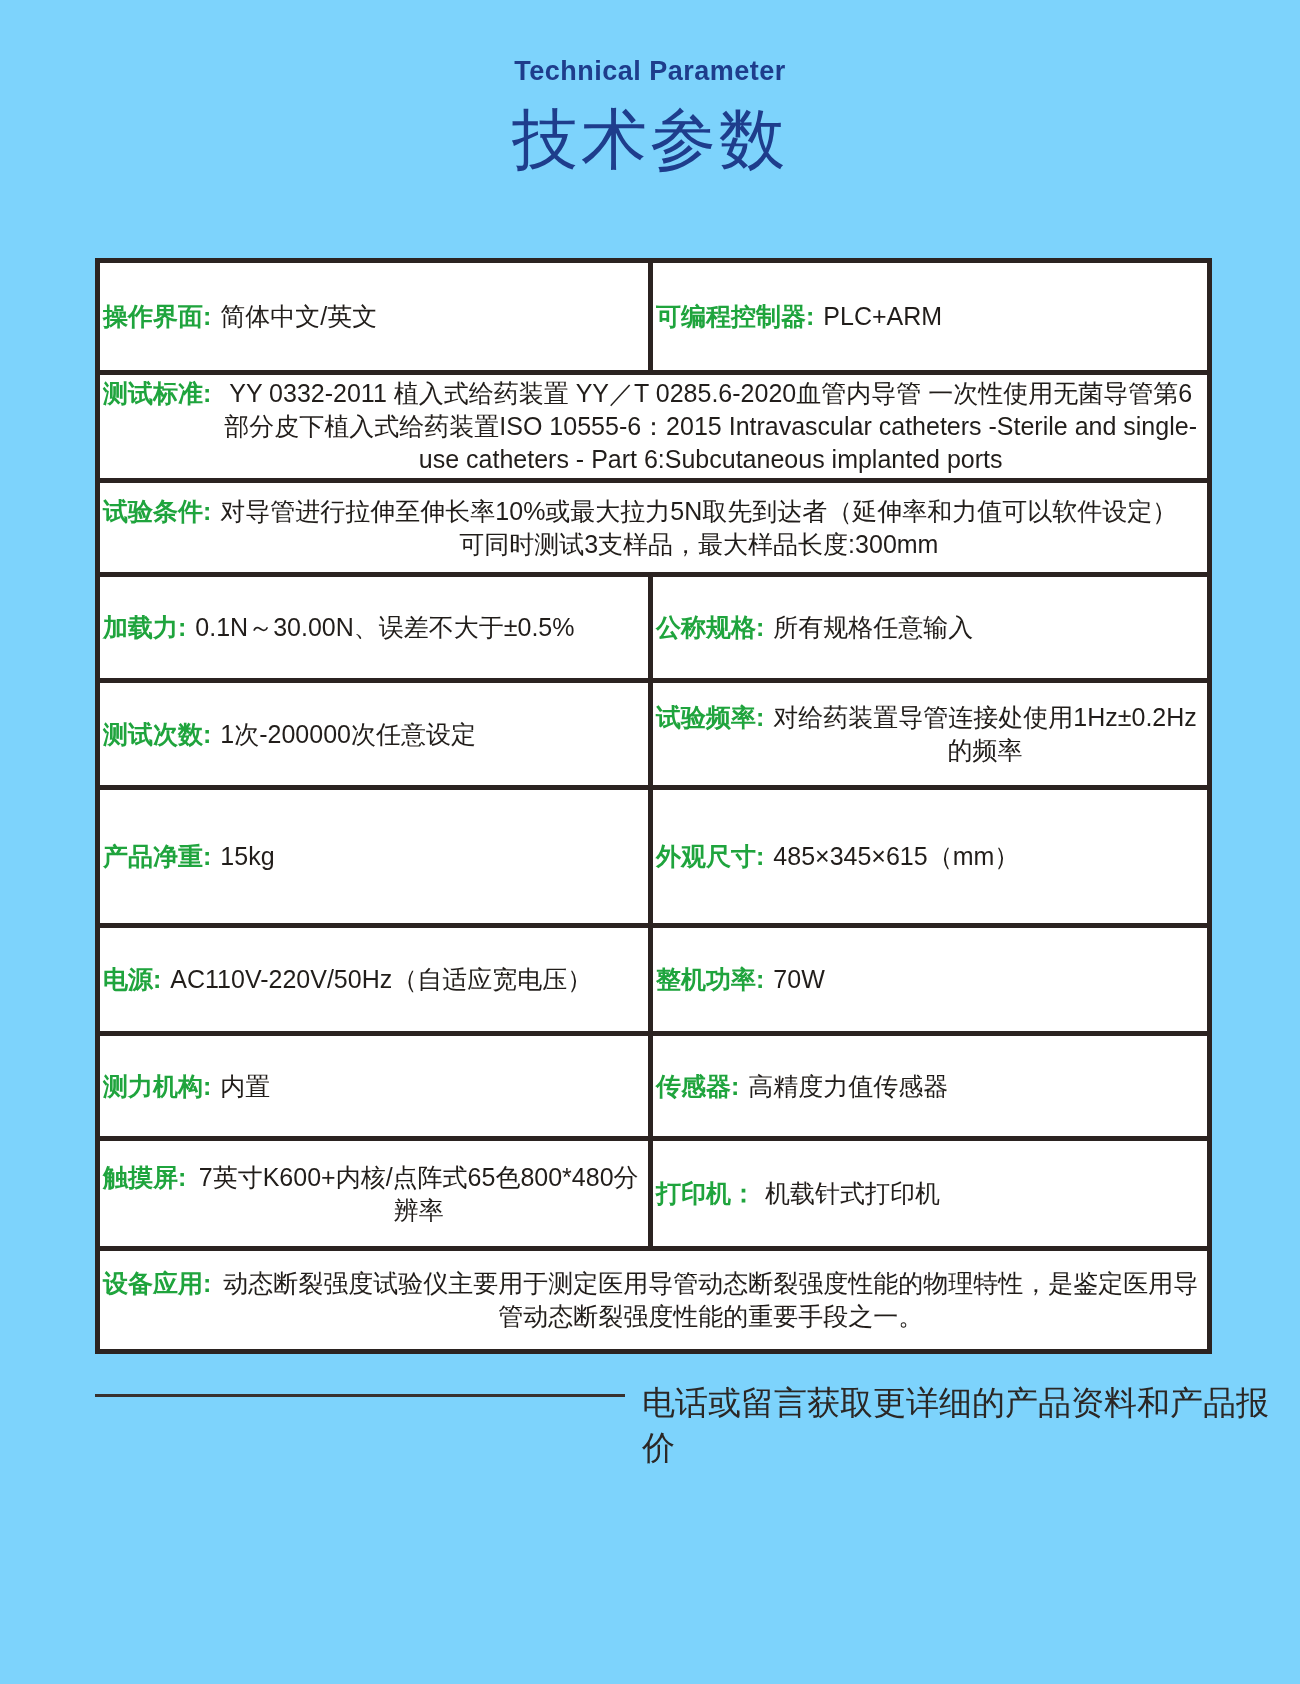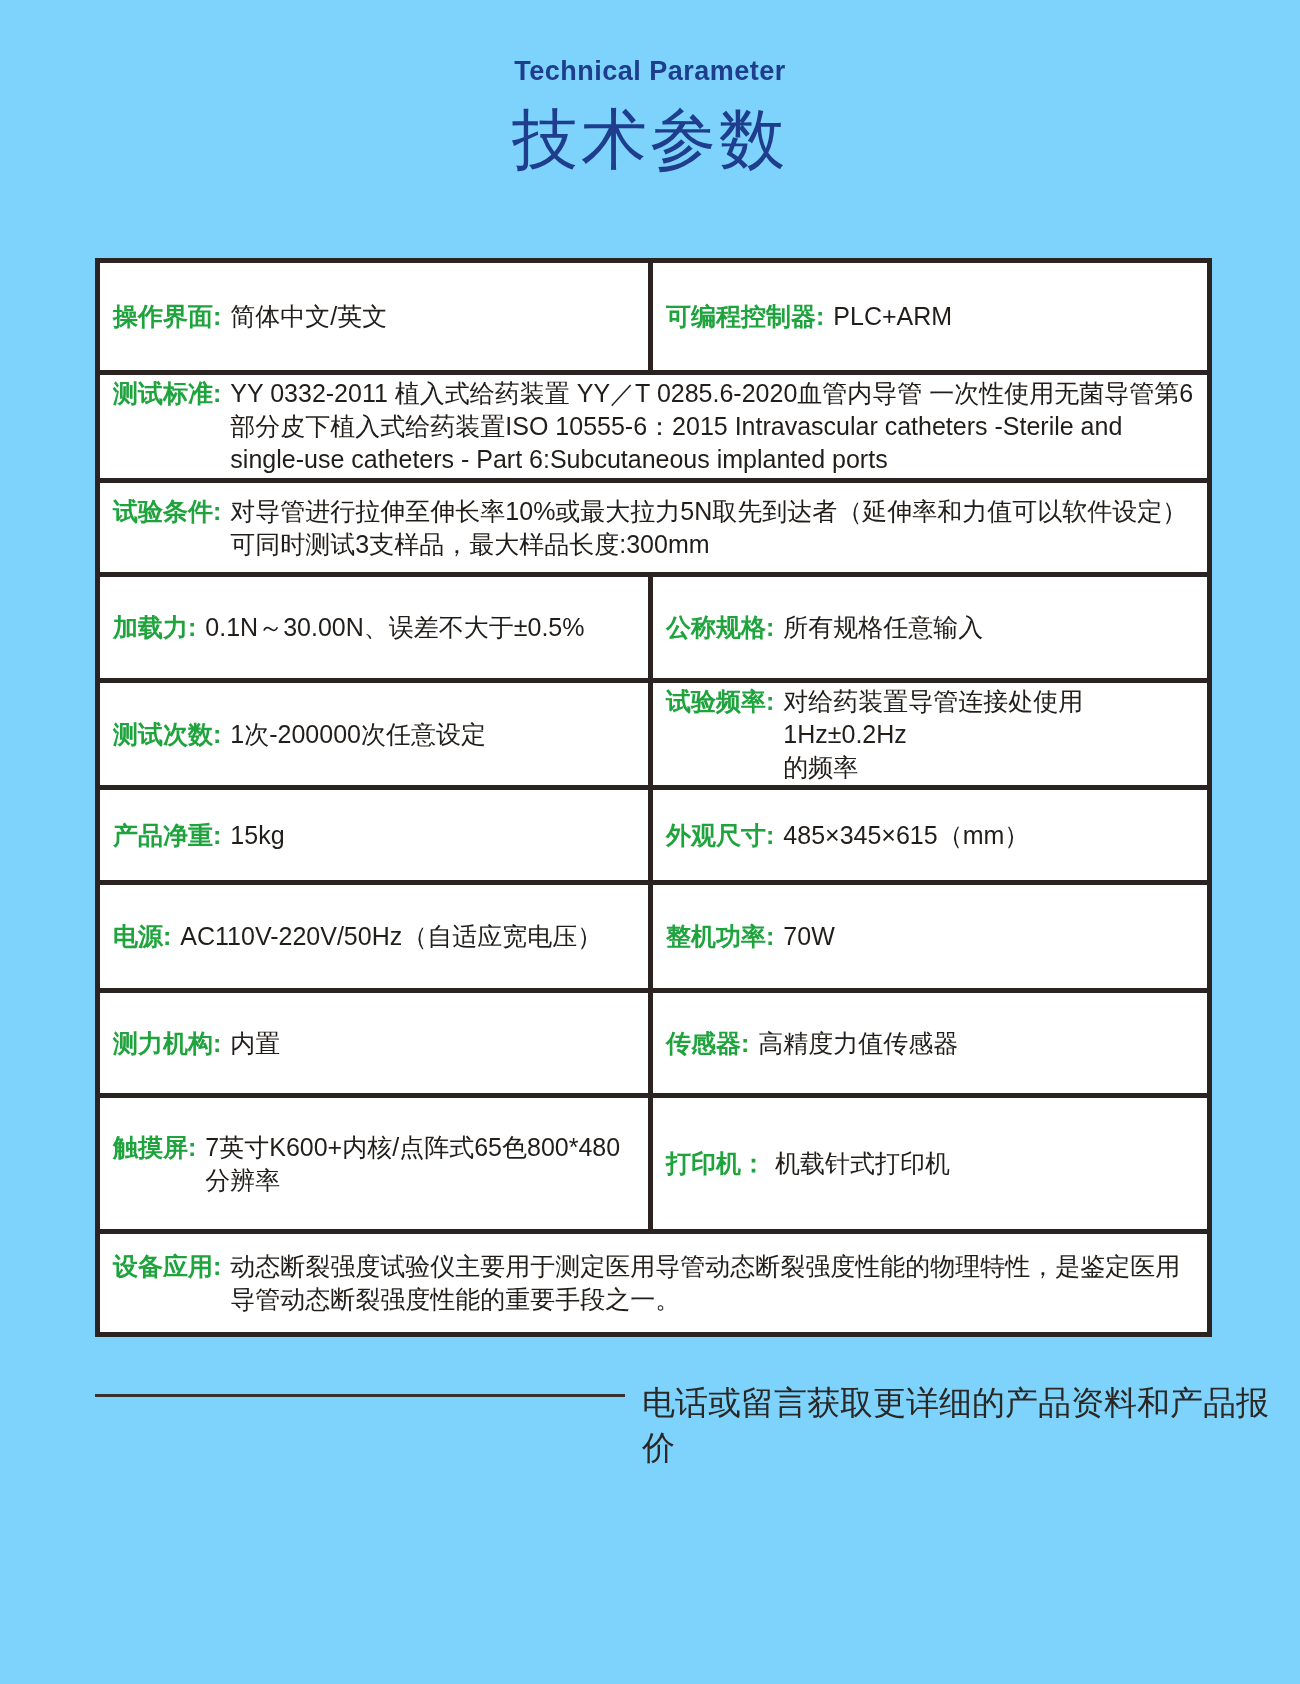--- a/index.html
+++ b/index.html
@@ -11,21 +11,21 @@
   .header { position:absolute; top:56px; left:0; width:100%; text-align:center; }
   .en-title { color:#1e3d8c; font-size:27px; font-weight:bold; letter-spacing:0.5px; }
   .cn-title { color:#1e3d8c; font-size:66px; font-weight:normal; letter-spacing:3px; margin-top:8px; }
   
   .spec-table {
     position:absolute; left:95px; top:258px; width:1117px;
     border:5px solid #2b2321; box-sizing:border-box; background:#ffffff;
   }
   .row { display:flex; border-bottom:5px solid #2b2321; box-sizing:border-box; }
   .row:last-child { border-bottom:none; }
-  .cell { display:flex; align-items:center; box-sizing:border-box; padding:8px 6px 8px 13px; }
+  .cell { display:flex; align-items:center; box-sizing:border-box; padding:8px 6px 8px 3px;text-align:center; }
   .cl { width:553px; flex-shrink:0; border-right:5px solid #2b2321; }
   .cr { flex:1; }
   .cs { flex:1; }
   .pair { display:flex; align-items:flex-start; }
   .lbl {
     color:#1fa43d; font-weight:bold; font-size:25px; line-height:1.32;
     white-space:nowrap; margin-right:9px; flex-shrink:0;
   }
   .val { color:#211d1a; font-size:25px; line-height:1.32; white-space:pre-line; }
   
@@ -102,21 +102,21 @@
       </div>
       <div class="cell cr">
         <div class="pair">
           <span class="lbl">试验频率:</span>
           <span class="val">对给药装置导管连接处使用1Hz±0.2Hz
 的频率</span>
         </div>
       </div>
     </div>
 
-    <div class="row" style="height:95px">
+    <div class="row" style="height:138px">
       <div class="cell cl">
         <div class="pair">
           <span class="lbl">产品净重:</span>
           <span class="val">15kg</span>
         </div>
       </div>
       <div class="cell cr">
         <div class="pair">
           <span class="lbl">外观尺寸:</span>
           <span class="val">485×345×615（mm）</span>
@@ -147,21 +147,21 @@
         </div>
       </div>
       <div class="cell cr">
         <div class="pair">
           <span class="lbl">传感器:</span>
           <span class="val">高精度力值传感器</span>
         </div>
       </div>
     </div>
 
-    <div class="row" style="height:136px">
+    <div class="row" style="height:110px">
       <div class="cell cl">
         <div class="pair">
           <span class="lbl">触摸屏:</span>
           <span class="val">7英寸K600+内核/点阵式65色800*480分辨率</span>
         </div>
       </div>
       <div class="cell cr">
         <div class="pair">
           <span class="lbl">打印机：</span>
           <span class="val">机载针式打印机</span>

